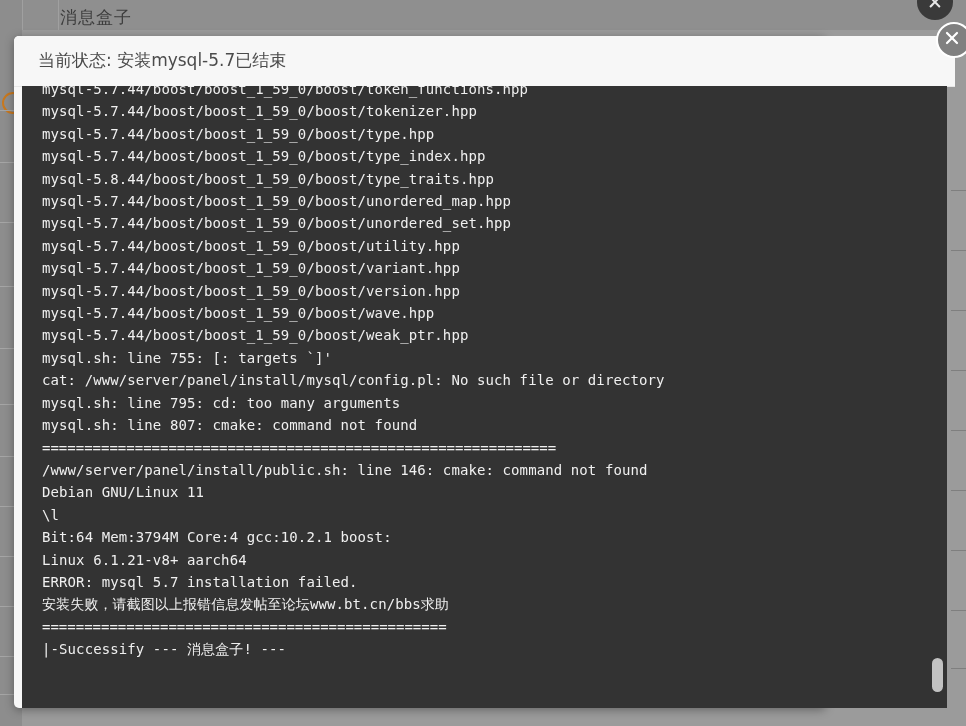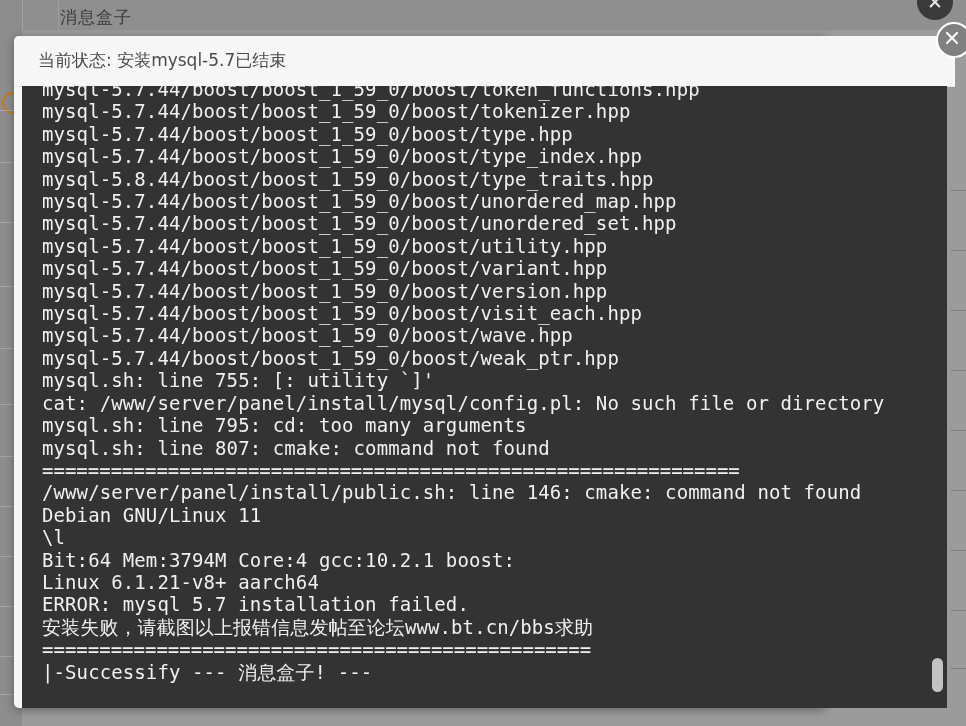--- a/index.html
+++ b/index.html
@@ -175,21 +175,21 @@
   .term-inner {
     position: absolute;
     left: 0;
     top: -8px;
     width: 925px;
     padding: 0;
   }
   .term-line {
     color: #f0f0f0;
     font-family: "DejaVu Sans Mono", monospace;
-    font-size: 19px;
+    font-size: 14px;
     line-height: 22.4px;
     white-space: pre;
     padding-left: 20px;
     letter-spacing: 0.1px;
   }
   .term-line.sep { letter-spacing: 0px; }
 
   
   .term-scrollbar {
     position: absolute;
@@ -281,24 +281,23 @@
           <div class="term-line">mysql-5.7.44/boost/boost_1_59_0/boost/token_functions.hpp</div>
           <div class="term-line">mysql-5.7.44/boost/boost_1_59_0/boost/tokenizer.hpp</div>
           <div class="term-line">mysql-5.7.44/boost/boost_1_59_0/boost/type.hpp</div>
           <div class="term-line">mysql-5.7.44/boost/boost_1_59_0/boost/type_index.hpp</div>
           <div class="term-line">mysql-5.8.44/boost/boost_1_59_0/boost/type_traits.hpp</div>
           <div class="term-line">mysql-5.7.44/boost/boost_1_59_0/boost/unordered_map.hpp</div>
           <div class="term-line">mysql-5.7.44/boost/boost_1_59_0/boost/unordered_set.hpp</div>
           <div class="term-line">mysql-5.7.44/boost/boost_1_59_0/boost/utility.hpp</div>
           <div class="term-line">mysql-5.7.44/boost/boost_1_59_0/boost/variant.hpp</div>
           <div class="term-line">mysql-5.7.44/boost/boost_1_59_0/boost/version.hpp</div>
-          <div class="term-line">mysql-5.7.44/boost/boost_1_59_0/boost/visit_each.hpp</div>
           <div class="term-line">mysql-5.7.44/boost/boost_1_59_0/boost/wave.hpp</div>
           <div class="term-line">mysql-5.7.44/boost/boost_1_59_0/boost/weak_ptr.hpp</div>
-          <div class="term-line">mysql.sh: line 755: [: utility `]'</div>
+          <div class="term-line">mysql.sh: line 755: [: targets `]'</div>
           <div class="term-line">cat: /www/server/panel/install/mysql/config.pl: No such file or directory</div>
           <div class="term-line">mysql.sh: line 795: cd: too many arguments</div>
           <div class="term-line">mysql.sh: line 807: cmake: command not found</div>
           <div class="term-line sep">=============================================================</div>
           <div class="term-line">/www/server/panel/install/public.sh: line 146: cmake: command not found</div>
           <div class="term-line">Debian GNU/Linux 11</div>
           <div class="term-line">\l</div>
           <div class="term-line">Bit:64 Mem:3794M Core:4 gcc:10.2.1 boost:</div>
           <div class="term-line">Linux 6.1.21-v8+ aarch64</div>
           <div class="term-line">ERROR: mysql 5.7 installation failed.</div>

